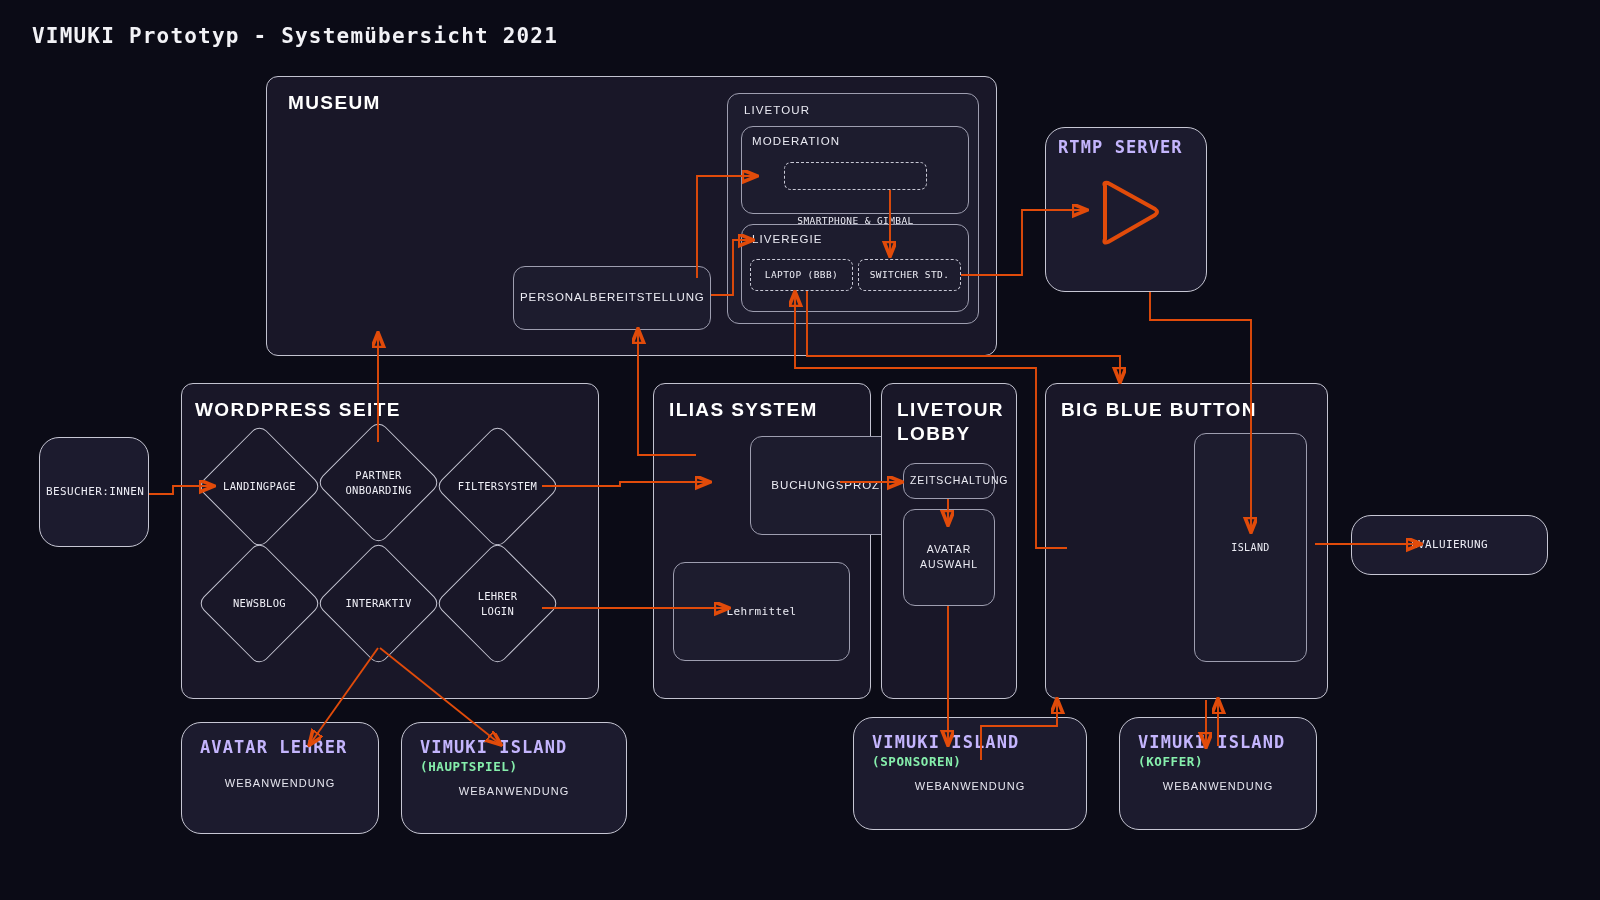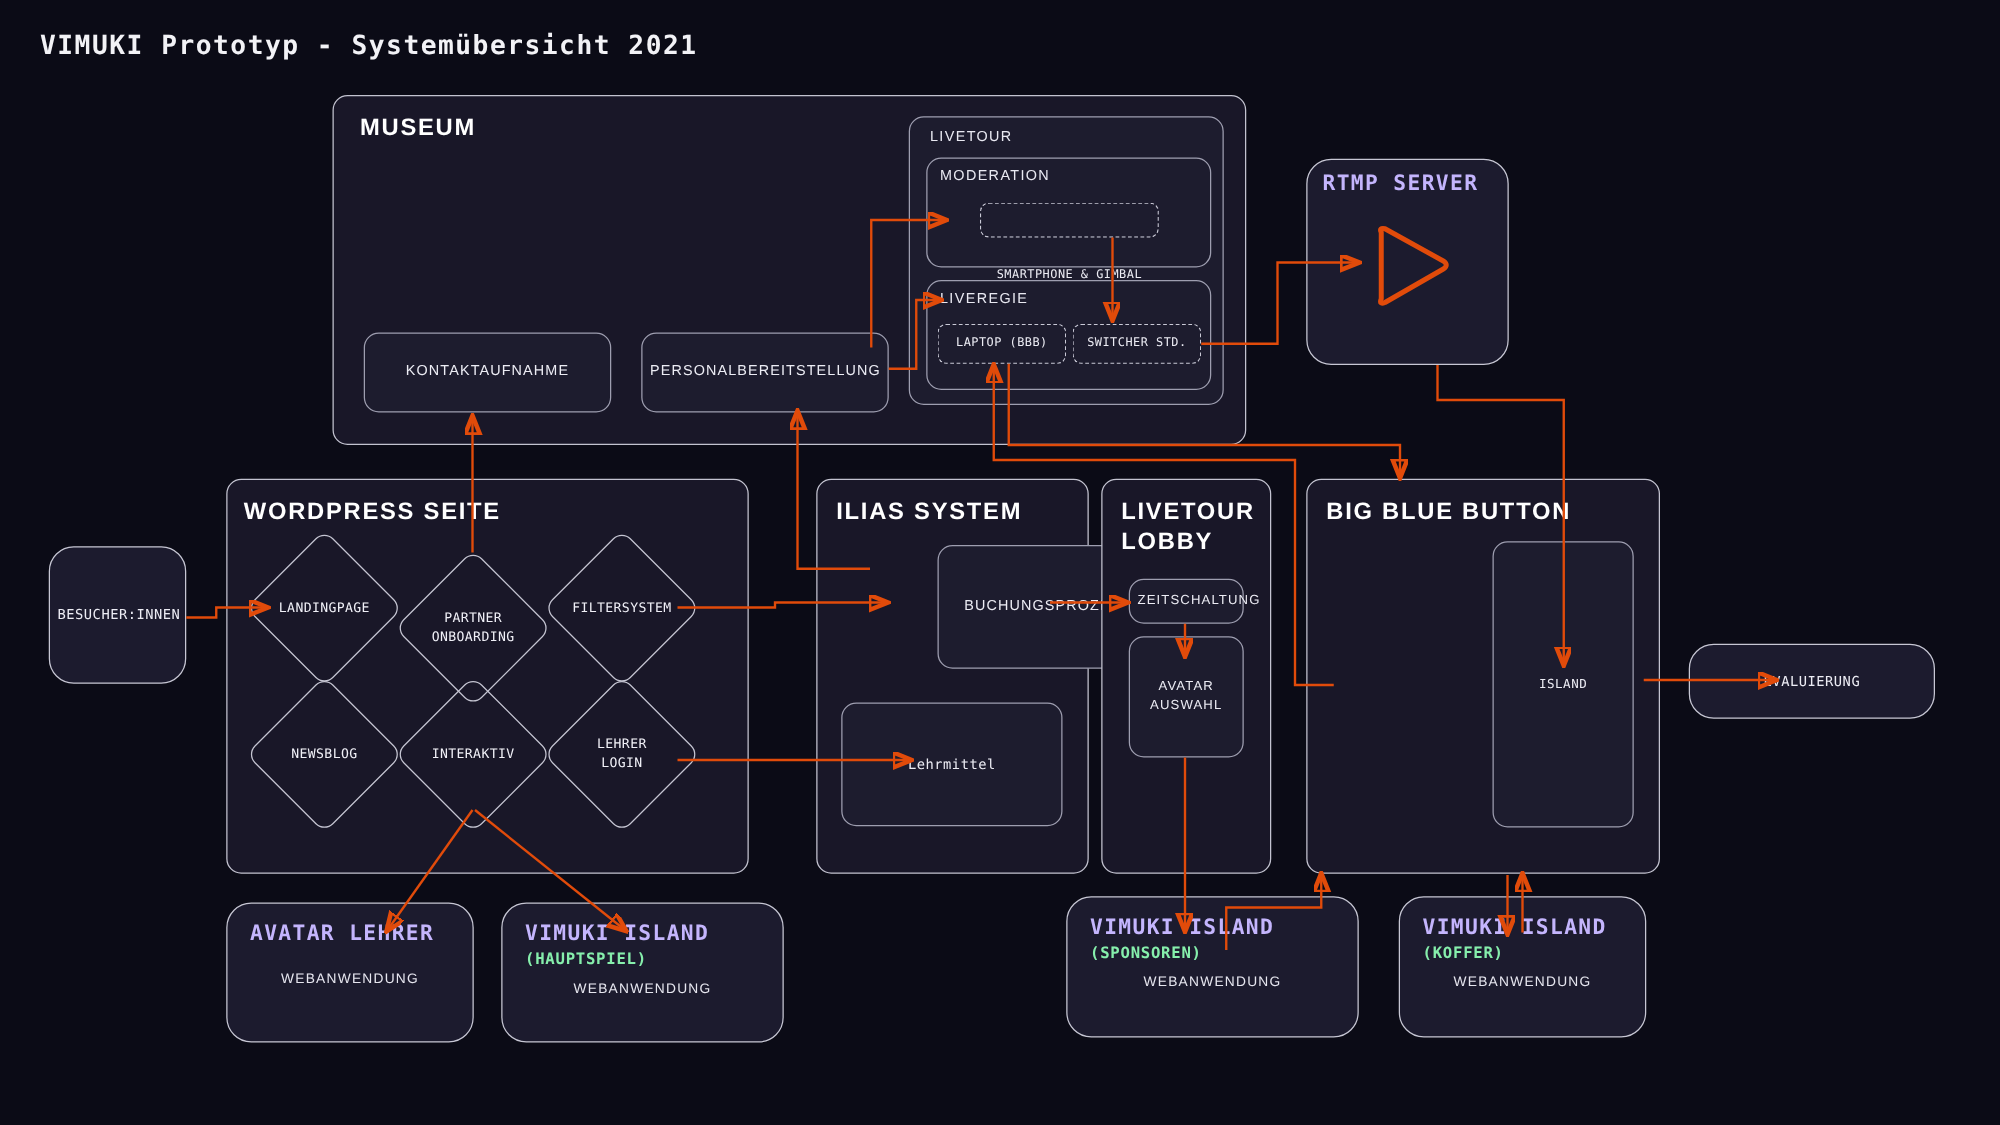--- a/index.html
+++ b/index.html
@@ -100,23 +100,20 @@
 </head>
 <body>
 
 <div id="stage">
 
   <div class="page-title">VIMUKI Prototyp - Systemübersicht 2021</div>
 
   <div class="box group" style="left:266px; top:76px; width:731px; height:280px;"></div>
   <div class="grp-title" style="left:288px; top:91px;">MUSEUM</div>
 
-  <div class="box inner" style="left:291px; top:266px; width:198px; height:64px;">
-    <div class="ctr cond-label">KONTAKTAUFNAHME</div>
-  </div>
 
   <div class="box inner" style="left:513px; top:266px; width:198px; height:64px;">
     <div class="ctr cond-label">PERSONALBEREITSTELLUNG</div>
   </div>
 
   <div class="box inner" style="left:727px; top:93px; width:252px; height:231px;"></div>
   <div class="sub-title" style="left:744px; top:104px;">LIVETOUR</div>
 
   <div class="box inner" style="left:741px; top:126px; width:228px; height:88px;"></div>
   <div class="sub-title" style="left:752px; top:135px;">MODERATION</div>
@@ -143,21 +140,21 @@
     <div class="ctr mono-label">BESUCHER:INNEN</div>
   </div>
 
   <div class="box group" style="left:181px; top:383px; width:418px; height:316px;"></div>
   <div class="grp-title" style="left:195px; top:398px;">WORDPRESS SEITE</div>
 
   <div class="diamond" style="left:215px; top:442px; width:89px; height:89px;">
     <div class="shape"></div>
     <div class="txt">LANDINGPAGE</div>
   </div>
-  <div class="diamond" style="left:334px; top:458px; width:89px; height:89px;">
+  <div class="diamond" style="left:334px; top:438px; width:89px; height:89px;">
     <div class="shape"></div>
     <div class="txt">PARTNER
 ONBOARDING</div>
   </div>
   <div class="diamond" style="left:453px; top:442px; width:89px; height:89px;">
     <div class="shape"></div>
     <div class="txt">FILTERSYSTEM</div>
   </div>
   <div class="diamond" style="left:215px; top:559px; width:89px; height:89px;">
     <div class="shape"></div>

